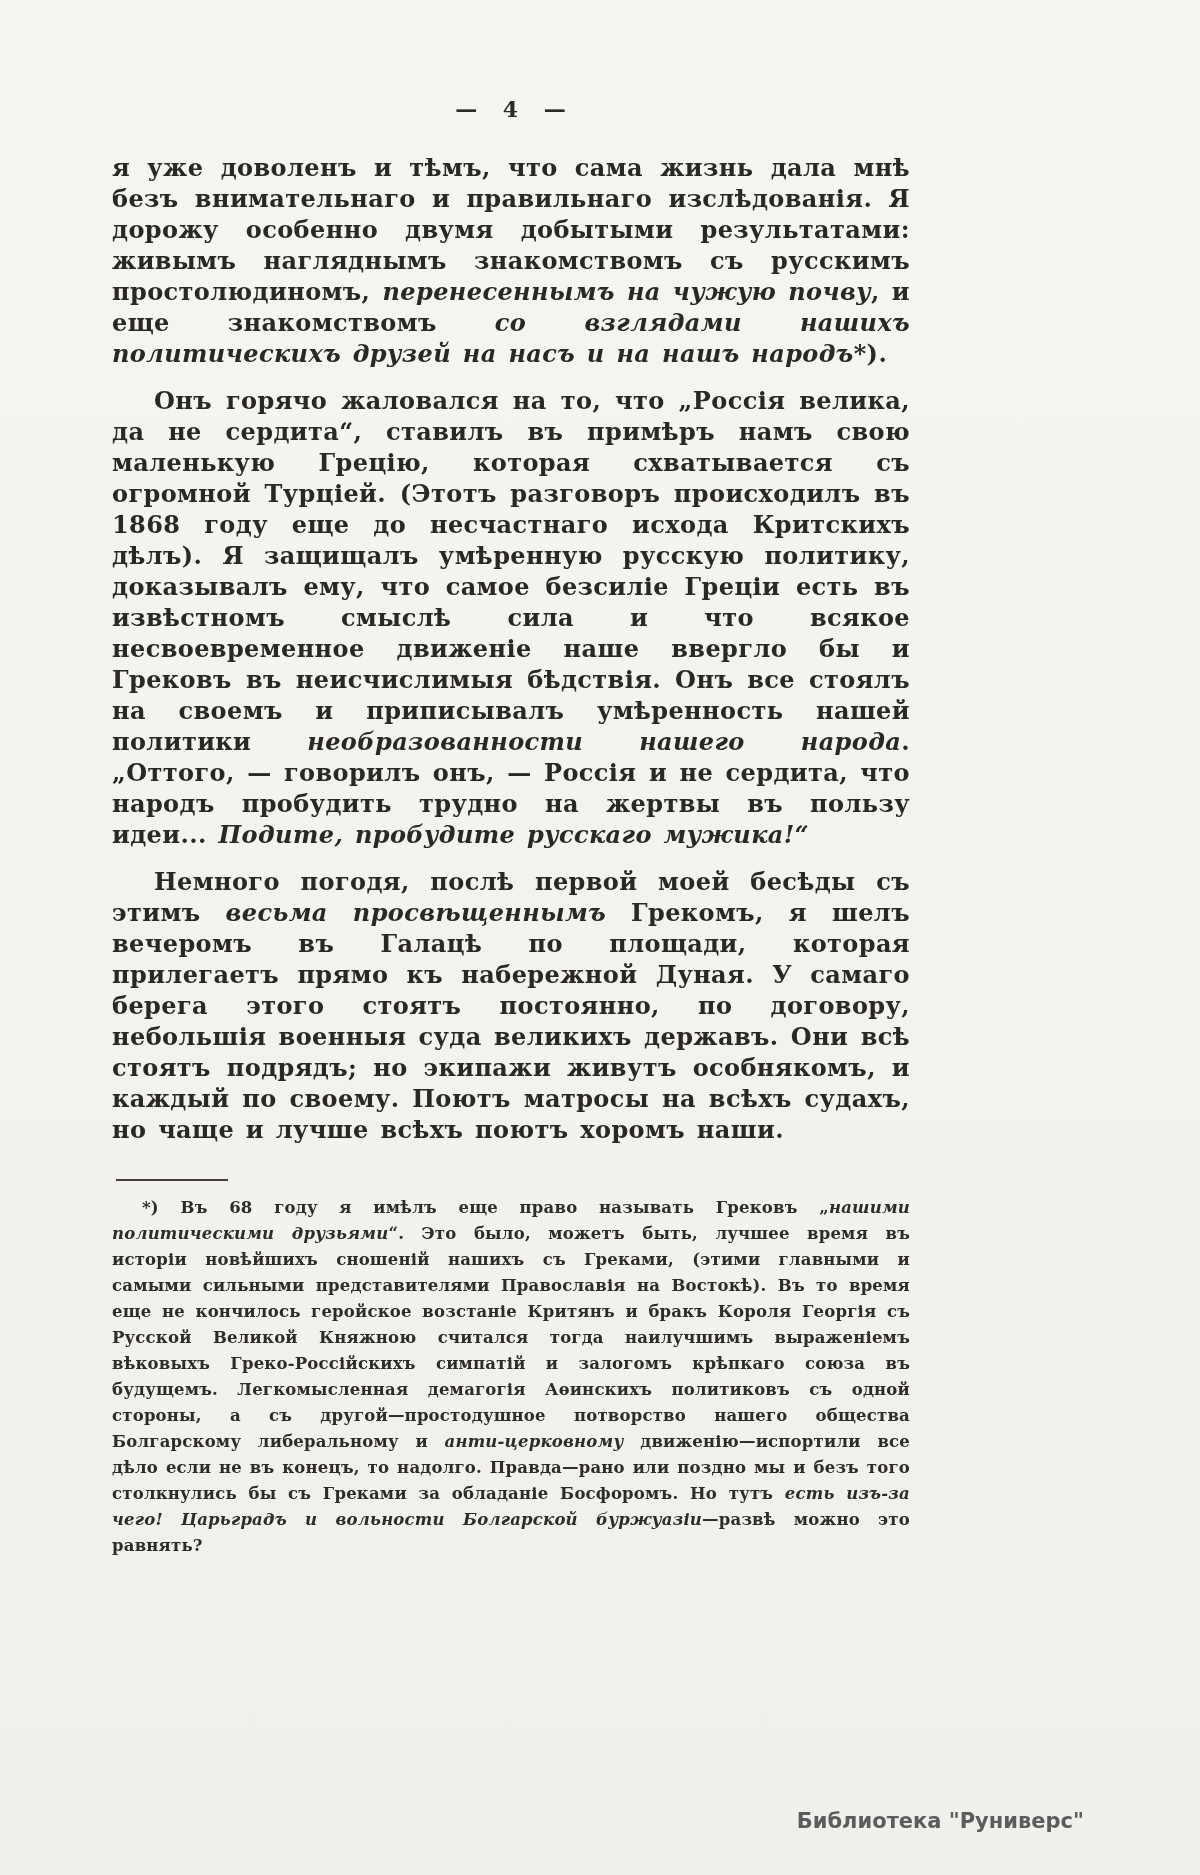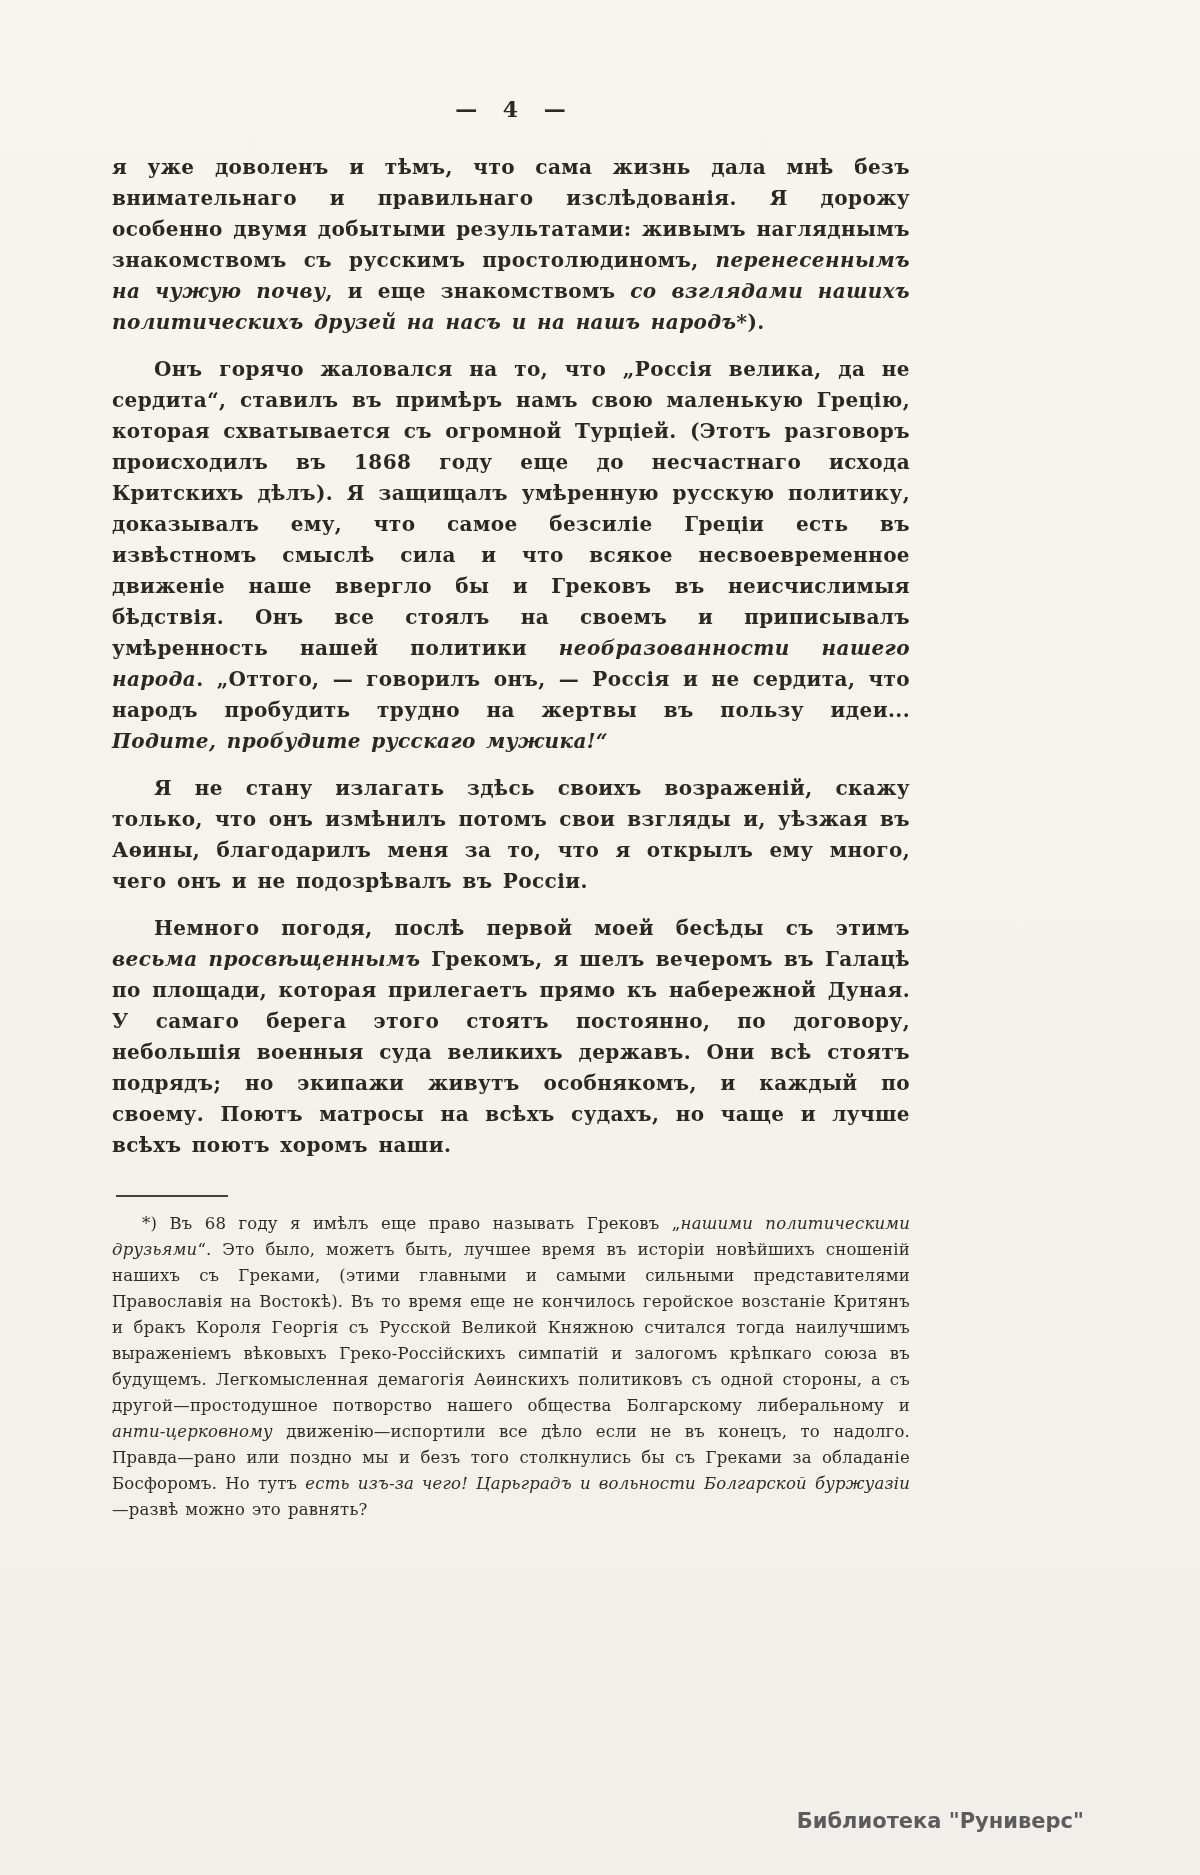--- a/index.html
+++ b/index.html
@@ -26,21 +26,21 @@
     font-size: 22px;
     font-weight: bold;
     word-spacing: 16px;
     letter-spacing: 1px;
     margin-bottom: 30px;
     color: #2b2925;
   }
   .main-text p {
     margin: 16px 0 7px 0;
     text-align: justify;
-    font-size: 20px;
+    font-size: 24px;
     line-height: 31px;
     font-weight: bold;
     letter-spacing: 0.4px;
     word-spacing: 3px;
     color: #2a2823;
   }
   .main-text p.indent { text-indent: 42px; }
   em { font-style: italic; }
   .footnote-block { margin-top: 34px; }
   .footnote-rule {
@@ -48,21 +48,21 @@
     border: none;
     border-top: 2px solid #44403a;
     margin: 0 0 14px 4px;
   }
   .footnote-text {
     margin: 0;
     text-align: justify;
     text-indent: 30px;
     font-size: 16.5px;
     line-height: 26px;
-    font-weight: normal;
+    font-weight: bold;
     letter-spacing: 0.2px;
     word-spacing: 1.5px;
     color: #2e2c27;
   }
   .watermark {
     position: absolute;
     right: 116px; bottom: 42px;
     font-family: "DejaVu Sans", "Liberation Sans", sans-serif;
     font-weight: bold;
     font-size: 21px;
@@ -71,21 +71,20 @@
 </style>
 </head>
 <body>
 
 <div class="scan-page">
   <div class="text-column">
     <div class="page-header">— 4 —</div>
     <div class="main-text">
         <p><span>я уже доволенъ и тѣмъ, что сама жизнь дала мнѣ безъ внимательнаго и правильнаго изслѣдованія. Я дорожу особенно двумя добытыми результатами: живымъ нагляднымъ знакомствомъ съ русскимъ простолюдиномъ, </span><em>перенесеннымъ на чужую почву</em><span>, и еще знакомствомъ </span><em>со взглядами нашихъ политическихъ друзей на насъ и на нашъ народъ</em><span>*).</span></p>
         <p class="indent"><span>Онъ горячо жаловался на то, что „Россія велика, да не сердита“, ставилъ въ примѣръ намъ свою маленькую Грецію, которая схватывается съ огромной Турціей. (Этотъ разговоръ происходилъ въ 1868 году еще до несчастнаго исхода Критскихъ дѣлъ). Я защищалъ умѣренную русскую политику, доказывалъ ему, что самое безсиліе Греціи есть въ извѣстномъ смыслѣ сила и что всякое несвоевременное движеніе наше ввергло бы и Грековъ въ неисчислимыя бѣдствія. Онъ все стоялъ на своемъ и приписывалъ умѣренность нашей политики </span><em>необразованности нашего народа</em><span>. „Оттого, — говорилъ онъ, — Россія и не сердита, что народъ пробудить трудно на жертвы въ пользу идеи... </span><em>Подите, пробудите русскаго мужика!“</em></p>
-        <p class="indent"><span>Я не стану излагать здѣсь своихъ возраженій, скажу только, что онъ измѣнилъ потомъ свои взгляды и, уѣзжая въ Аѳины, благодарилъ меня за то, что я открылъ ему много, чего онъ и не подозрѣвалъ въ Россіи.</span></p>
         <p class="indent"><span>Немного погодя, послѣ первой моей бесѣды съ этимъ </span><em>весьма просвѣщеннымъ</em><span> Грекомъ, я шелъ вечеромъ въ Галацѣ по площади, которая прилегаетъ прямо къ набережной Дуная. У самаго берега этого стоятъ постоянно, по договору, небольшія военныя суда великихъ державъ. Они всѣ стоятъ подрядъ; но экипажи живутъ особнякомъ, и каждый по своему. Поютъ матросы на всѣхъ судахъ, но чаще и лучше всѣхъ поютъ хоромъ наши.</span></p>
       </div>
     <div class="footnote-block">
       <hr class="footnote-rule">
       <p class="footnote-text"><span>*) Въ 68 году я имѣлъ еще право называть Грековъ „</span><em>нашими политическими друзьями</em><span>“. Это было, можетъ быть, лучшее время въ исторіи новѣйшихъ сношеній нашихъ съ Греками, (этими главными и самыми сильными представителями Православія на Востокѣ). Въ то время еще не кончилось геройское возстаніе Критянъ и бракъ Короля Георгія съ Русской Великой Княжною считался тогда наилучшимъ выраженіемъ вѣковыхъ Греко-Россійскихъ симпатій и залогомъ крѣпкаго союза въ будущемъ. Легкомысленная демагогія Аѳинскихъ политиковъ съ одной стороны, а съ другой—простодушное потворство нашего общества Болгарскому либеральному и </span><em>анти-церковному</em><span> движенію—испортили все дѣло если не въ конецъ, то надолго. Правда—рано или поздно мы и безъ того столкнулись бы съ Греками за обладаніе Босфоромъ. Но тутъ </span><em>есть изъ-за чего! Царьградъ и вольности Болгарской буржуазіи</em><span>—развѣ можно это равнять?</span></p>
     </div>
   </div>
   <div class="watermark">Библиотека "Руниверс"</div>
 </div>
 

